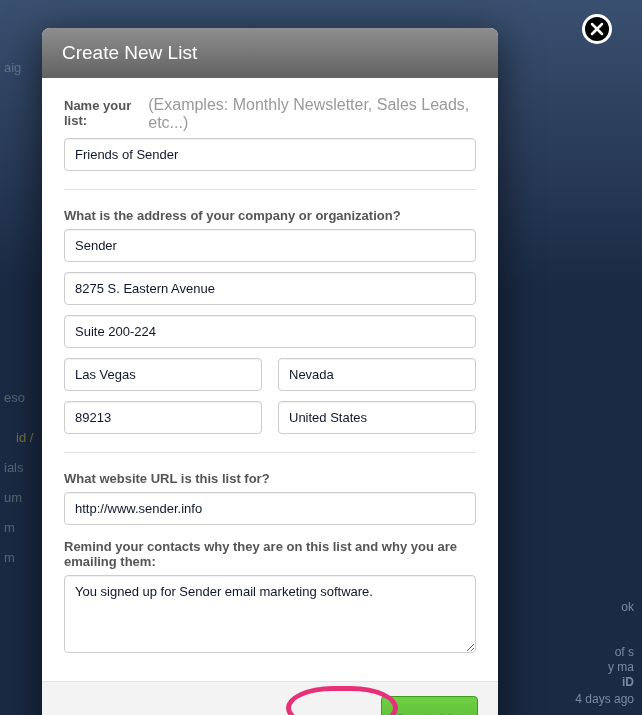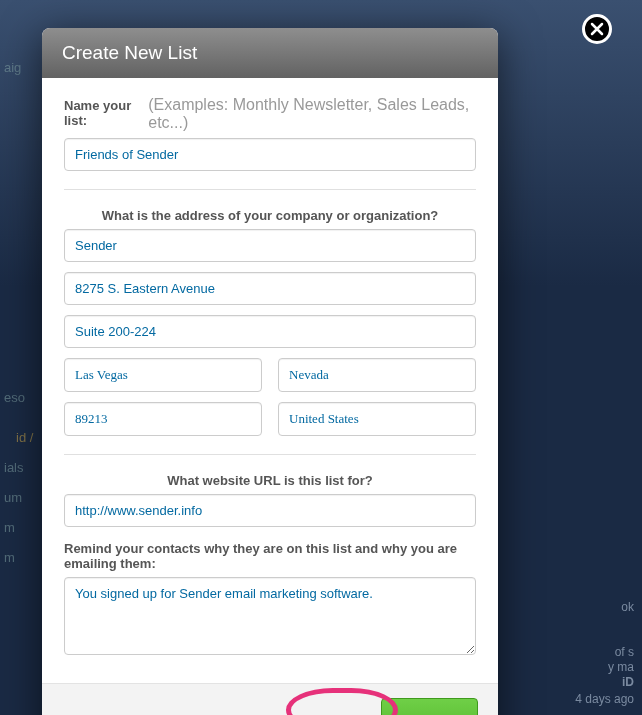--- a/index.html
+++ b/index.html
@@ -65,51 +65,50 @@
     z-index: 10;
   }
   .close-btn svg { width: 14px; height: 14px; }
 
   .modal-body {
     padding: 18px 22px 14px 22px;
   }
   .field-row { margin-bottom: 10px; }
   .label-row {
     display: flex;
-    justify-content: center;
+    justify-content: flex-start;
     align-items: baseline;
     margin-bottom: 6px;
   }
   .field-label {
     font-size: 13px;
     font-weight: bold;
     color: #555;
   }
   .field-hint {
     font-size: 16px;
     color: #999;
   }
   input[type="text"], textarea {
     width: 100%;
     border: 1px solid #ccc;
     border-radius: 4px;
     padding: 8px 10px;
     font-size: 13px;
-    color: #0369a1;
+    color: #0f172a;
     font-family: inherit;
     box-shadow: inset 0 1px 1px rgba(0,0,0,0.06);
   }
   textarea {
     height: 78px;
     resize: vertical;
   }
   .two-col {
     display: flex;
     gap: 16px;
-    font-family: Liberation Serif, serif;
   }
   .two-col > * { flex: 1; }
 
   hr.sep {
     border: none;
     border-top: 1px solid #e0e0e0;
     margin: 18px 0;
   }
 
   .modal-footer {

